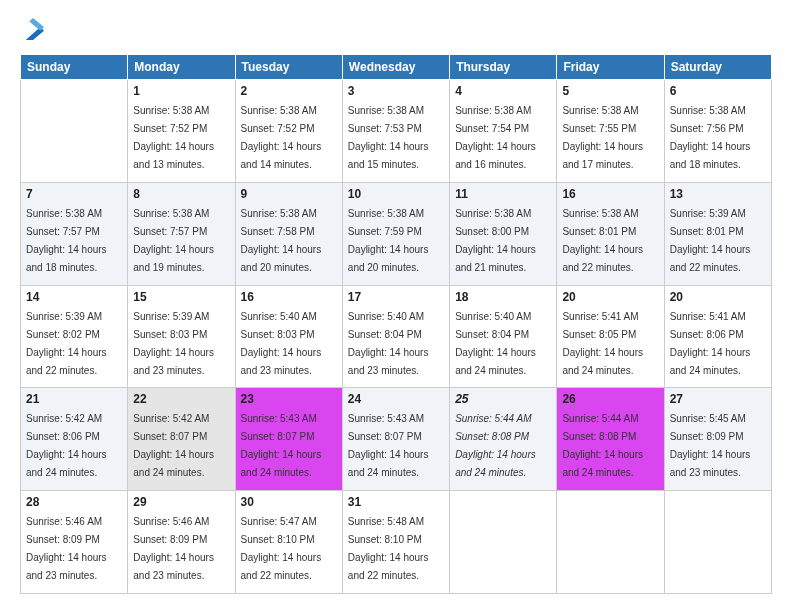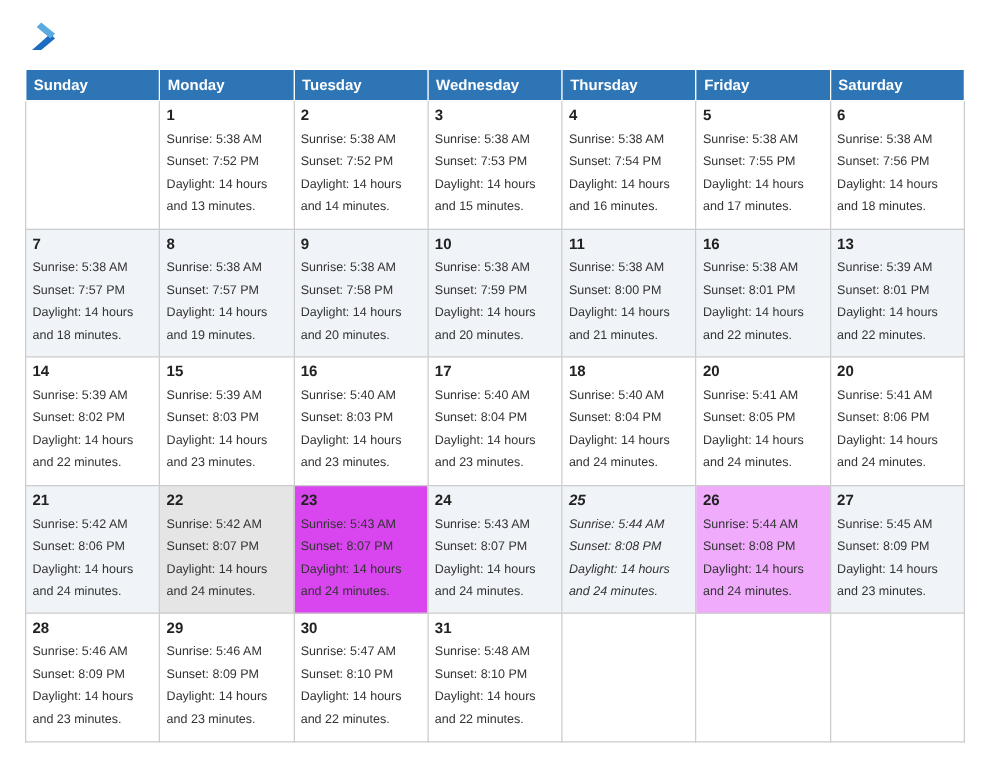--- a/index.html
+++ b/index.html
@@ -228,21 +228,21 @@
         <span class="day-detail">Sunrise: 5:43 AM<br>Sunset: 8:07 PM<br>Daylight: 14 hours and 24 minutes.</span>
       </td>
           <td style="background: rgb(240, 244, 248);">
         <span class="day-number">24</span>
         <span class="day-detail">Sunrise: 5:43 AM<br>Sunset: 8:07 PM<br>Daylight: 14 hours and 24 minutes.</span>
       </td>
           <td style="background: rgb(240, 244, 248); font-style: italic;">
         <span class="day-number">25</span>
         <span class="day-detail">Sunrise: 5:44 AM<br>Sunset: 8:08 PM<br>Daylight: 14 hours and 24 minutes.</span>
       </td>
-          <td style="background: #f0abfc; margin-top: 28px;">
+          <td style="background: #d946ef; margin-top: 28px;">
         <span class="day-number">26</span>
         <span class="day-detail">Sunrise: 5:44 AM<br>Sunset: 8:08 PM<br>Daylight: 14 hours and 24 minutes.</span>
       </td>
           <td style="background: rgb(240, 244, 248);">
         <span class="day-number">27</span>
         <span class="day-detail">Sunrise: 5:45 AM<br>Sunset: 8:09 PM<br>Daylight: 14 hours and 23 minutes.</span>
       </td>
         </tr>
         <tr>
           <td>

